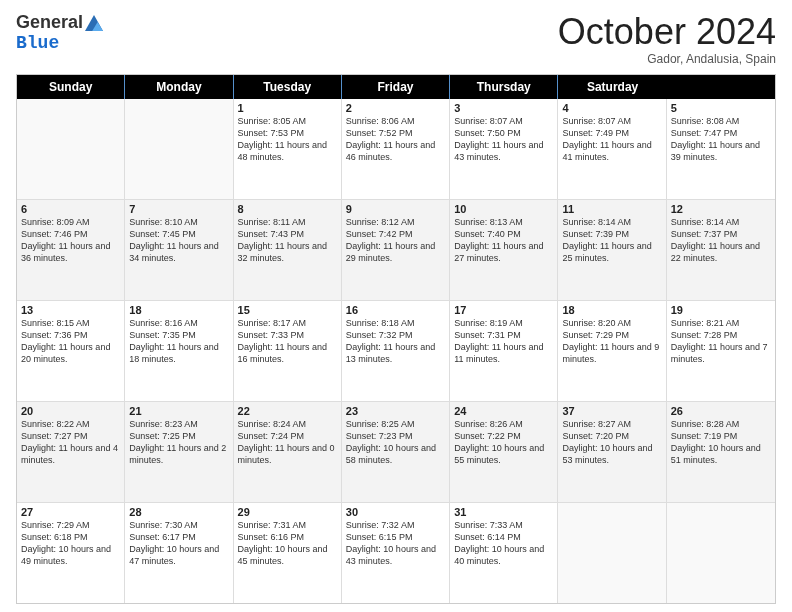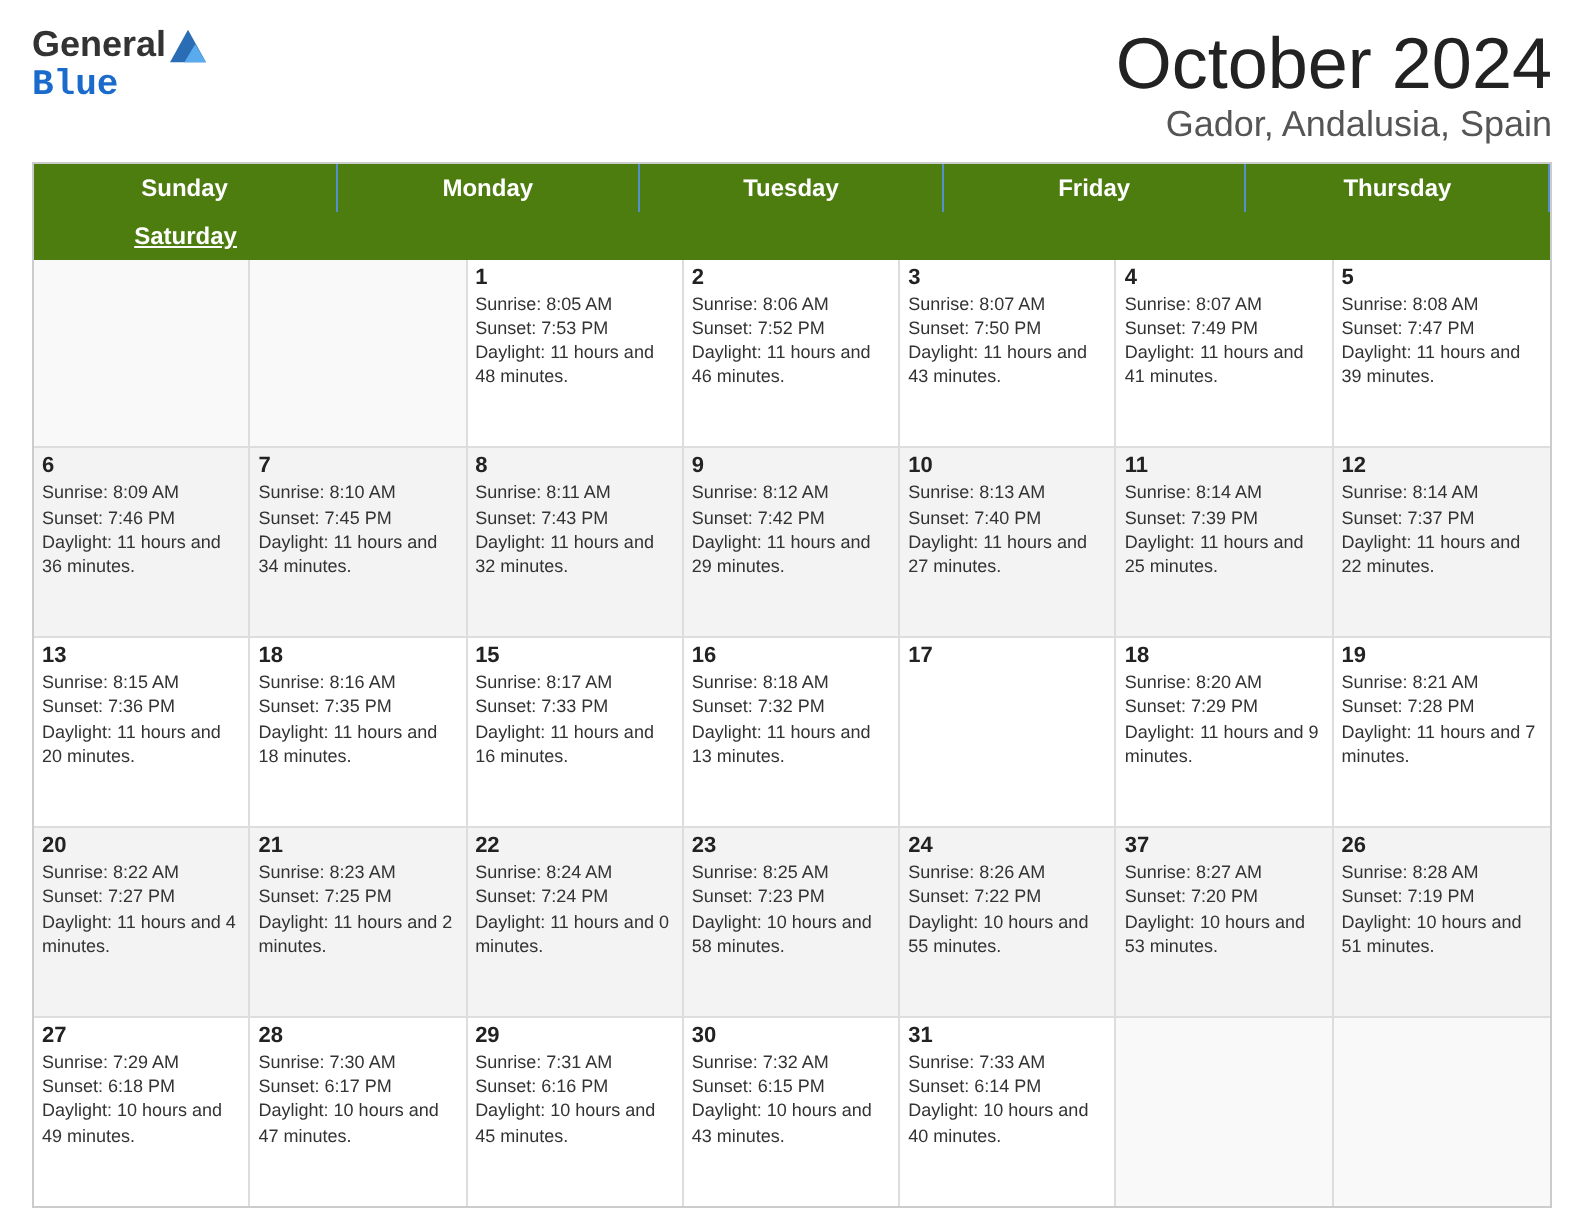--- a/index.html
+++ b/index.html
@@ -52,43 +52,43 @@
     .title-area {
       text-align: right;
     }
     .month-title {
       font-size: 36px;
       font-weight: normal;
       color: #222;
       line-height: 1.1;
     }
     .subtitle {
-      font-size: 18px;
+      font-size: 12px;
       color: #555;
     }
     .calendar {
       flex: 1;
       display: flex;
       flex-direction: column;
       border: 1px solid #ccc;
     }
     .cal-header {
       display: grid;
-      grid-template-columns: repeat(5, 1fr);
-      background: #4d7c0f;
+      grid-template-columns: repeat(7, 1fr);
+      background: #000000;
     }
     .cal-header-cell {
       padding: 5px 4px;
       color: white;
       font-size: 12px;
       font-weight: bold;
       text-align: center;
       border-right: 1px solid #5590cc;
     }
-    .cal-header-cell:last-child { border-right: none; text-decoration: underline; }
+    .cal-header-cell:last-child { border-right: none; }
     .cal-body {
       flex: 1;
       display: flex;
       flex-direction: column;
     }
     .cal-row {
       display: grid;
       grid-template-columns: repeat(7, 1fr);
       flex: 1;
       border-top: 1px solid #ddd;
@@ -167,21 +167,21 @@
           <div class="cal-cell shaded"><span class="day-num">9</span><span class="cell-text">Sunrise: 8:12 AM<br>Sunset: 7:42 PM<br>Daylight: 11 hours and 29 minutes.</span></div>
           <div class="cal-cell shaded"><span class="day-num">10</span><span class="cell-text">Sunrise: 8:13 AM<br>Sunset: 7:40 PM<br>Daylight: 11 hours and 27 minutes.</span></div>
           <div class="cal-cell shaded"><span class="day-num">11</span><span class="cell-text">Sunrise: 8:14 AM<br>Sunset: 7:39 PM<br>Daylight: 11 hours and 25 minutes.</span></div>
           <div class="cal-cell shaded"><span class="day-num">12</span><span class="cell-text">Sunrise: 8:14 AM<br>Sunset: 7:37 PM<br>Daylight: 11 hours and 22 minutes.</span></div>
         </div>
         <div class="cal-row">
           <div class="cal-cell"><span class="day-num">13</span><span class="cell-text">Sunrise: 8:15 AM<br>Sunset: 7:36 PM<br>Daylight: 11 hours and 20 minutes.</span></div>
           <div class="cal-cell"><span class="day-num">18</span><span class="cell-text">Sunrise: 8:16 AM<br>Sunset: 7:35 PM<br>Daylight: 11 hours and 18 minutes.</span></div>
           <div class="cal-cell"><span class="day-num">15</span><span class="cell-text">Sunrise: 8:17 AM<br>Sunset: 7:33 PM<br>Daylight: 11 hours and 16 minutes.</span></div>
           <div class="cal-cell"><span class="day-num">16</span><span class="cell-text">Sunrise: 8:18 AM<br>Sunset: 7:32 PM<br>Daylight: 11 hours and 13 minutes.</span></div>
-          <div class="cal-cell"><span class="day-num">17</span></div>
+          <div class="cal-cell"><span class="day-num">17</span><span class="cell-text">Sunrise: 8:19 AM<br>Sunset: 7:31 PM<br>Daylight: 11 hours and 11 minutes.</span></div>
           <div class="cal-cell"><span class="day-num">18</span><span class="cell-text">Sunrise: 8:20 AM<br>Sunset: 7:29 PM<br>Daylight: 11 hours and 9 minutes.</span></div>
           <div class="cal-cell"><span class="day-num">19</span><span class="cell-text">Sunrise: 8:21 AM<br>Sunset: 7:28 PM<br>Daylight: 11 hours and 7 minutes.</span></div>
         </div>
         <div class="cal-row">
           <div class="cal-cell shaded"><span class="day-num">20</span><span class="cell-text">Sunrise: 8:22 AM<br>Sunset: 7:27 PM<br>Daylight: 11 hours and 4 minutes.</span></div>
           <div class="cal-cell shaded"><span class="day-num">21</span><span class="cell-text">Sunrise: 8:23 AM<br>Sunset: 7:25 PM<br>Daylight: 11 hours and 2 minutes.</span></div>
           <div class="cal-cell shaded"><span class="day-num">22</span><span class="cell-text">Sunrise: 8:24 AM<br>Sunset: 7:24 PM<br>Daylight: 11 hours and 0 minutes.</span></div>
           <div class="cal-cell shaded"><span class="day-num">23</span><span class="cell-text">Sunrise: 8:25 AM<br>Sunset: 7:23 PM<br>Daylight: 10 hours and 58 minutes.</span></div>
           <div class="cal-cell shaded"><span class="day-num">24</span><span class="cell-text">Sunrise: 8:26 AM<br>Sunset: 7:22 PM<br>Daylight: 10 hours and 55 minutes.</span></div>
           <div class="cal-cell shaded"><span class="day-num">37</span><span class="cell-text">Sunrise: 8:27 AM<br>Sunset: 7:20 PM<br>Daylight: 10 hours and 53 minutes.</span></div>

